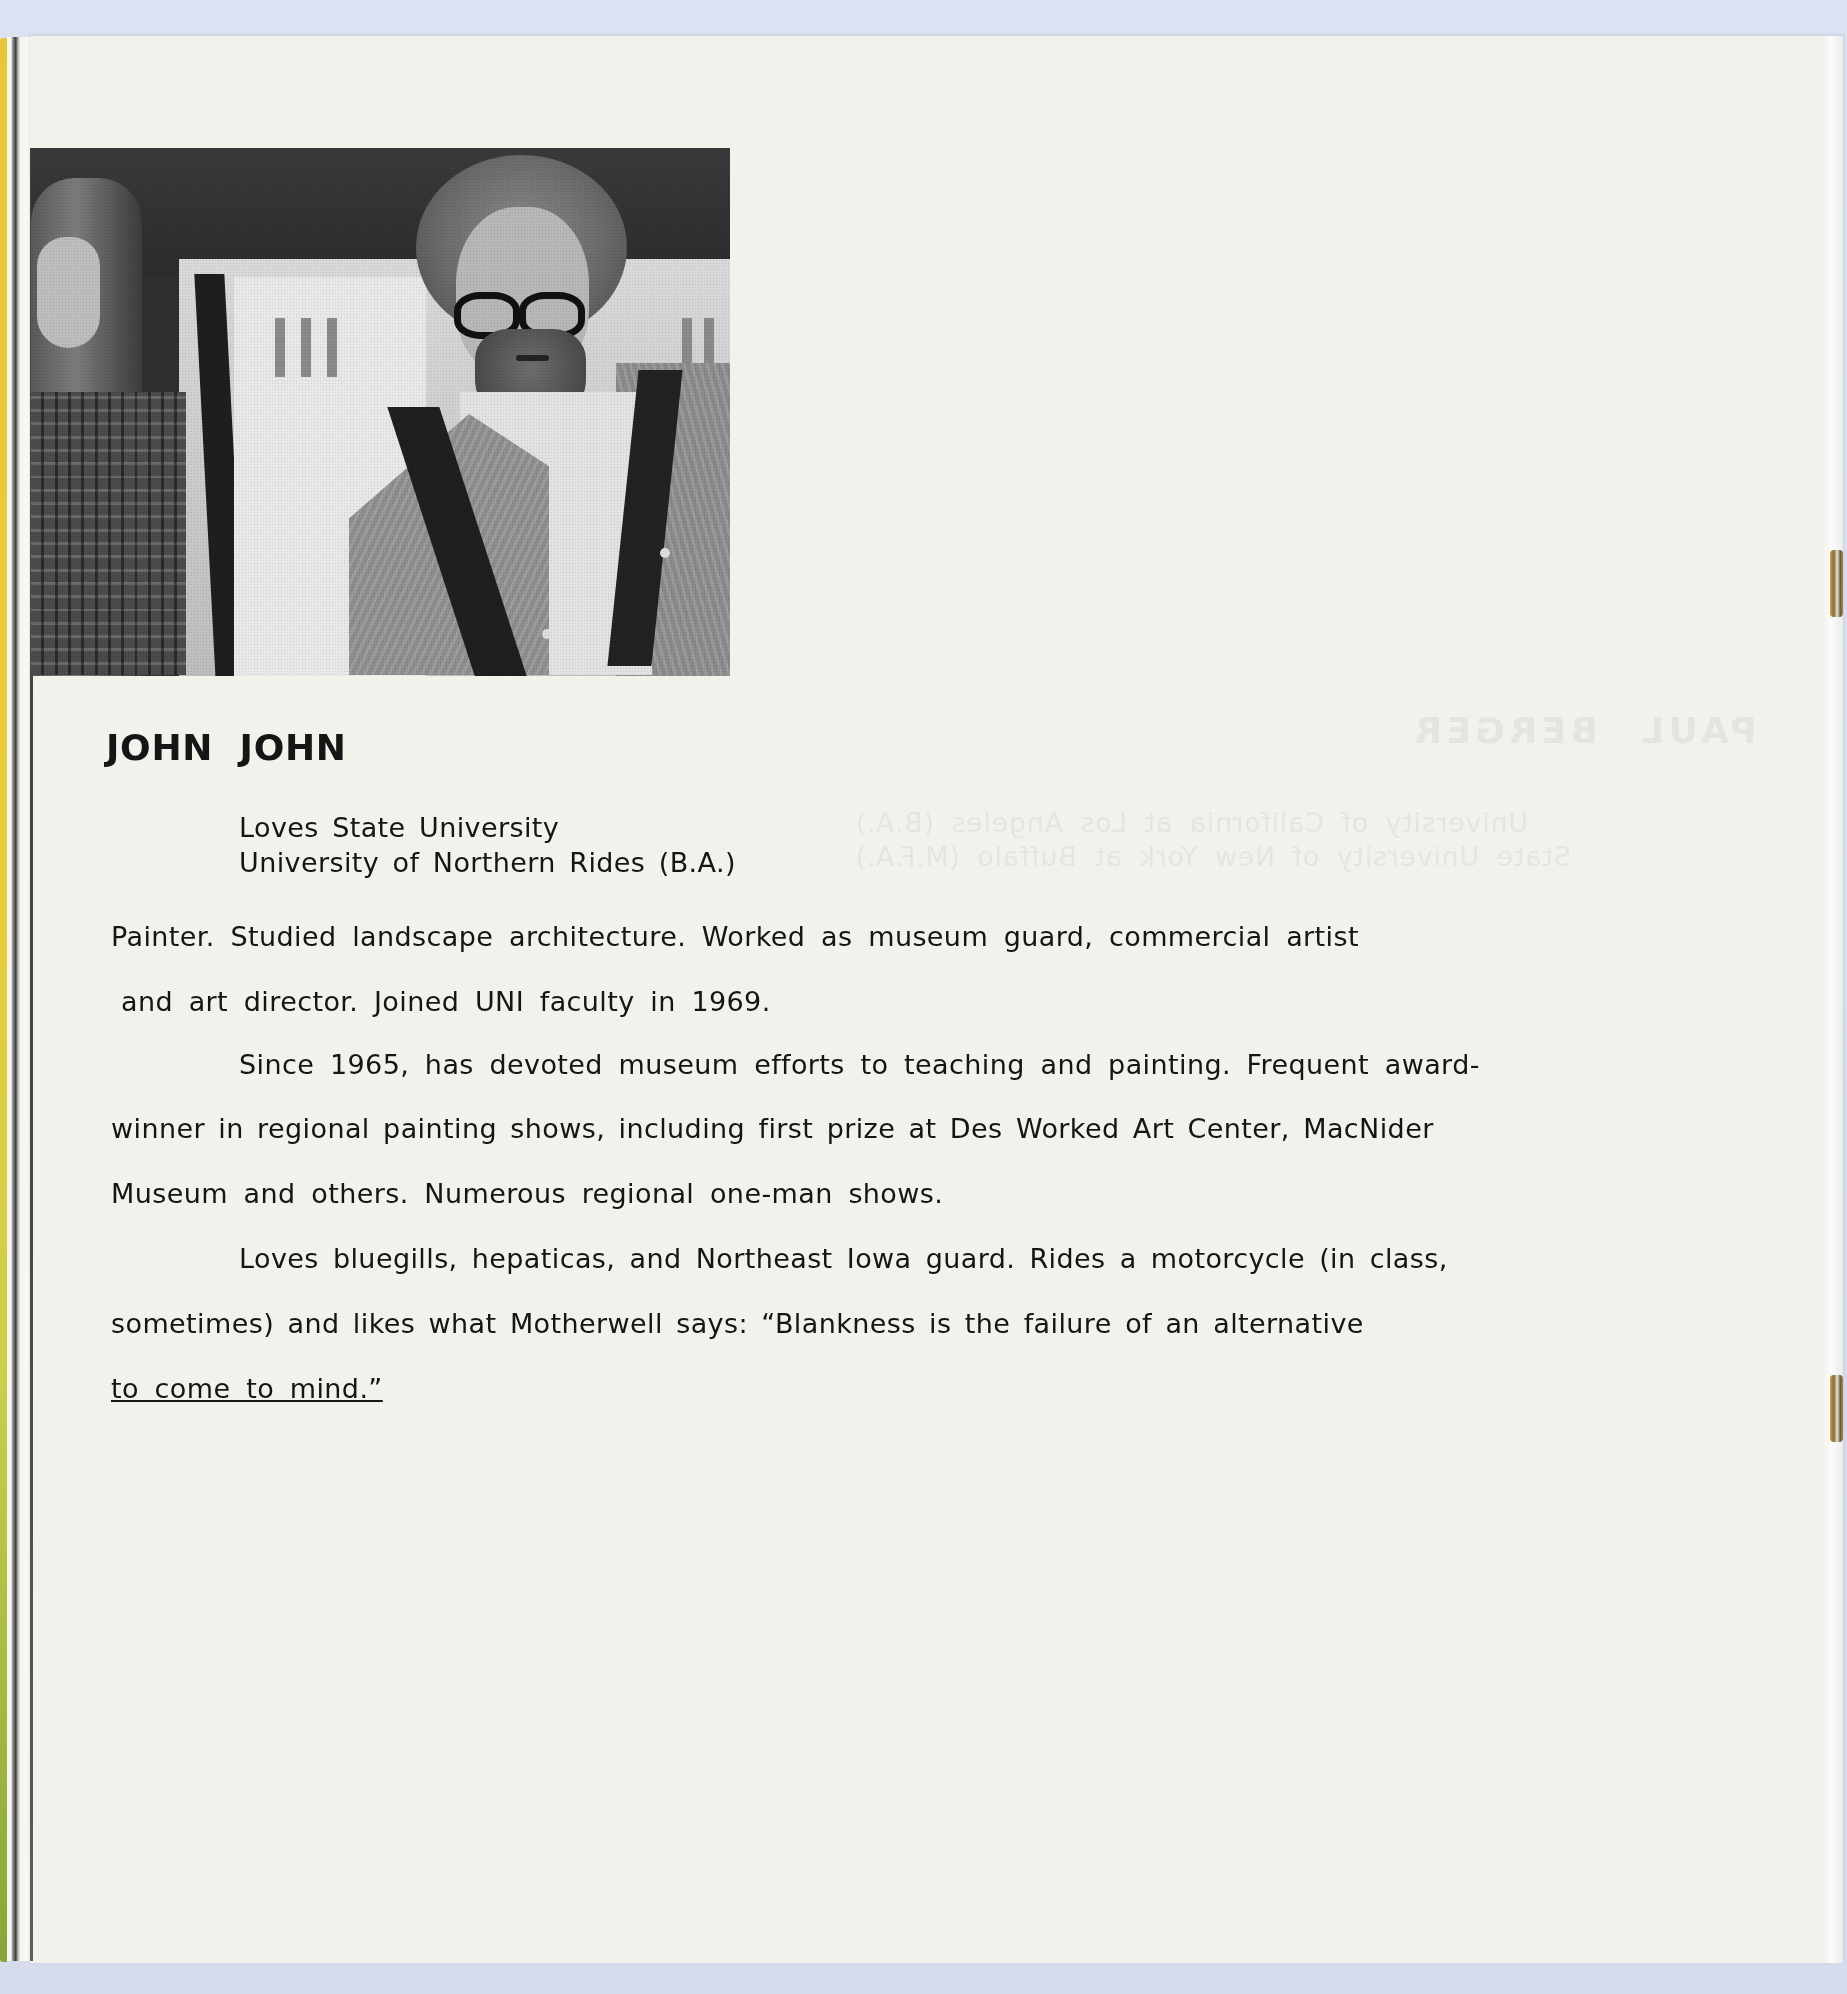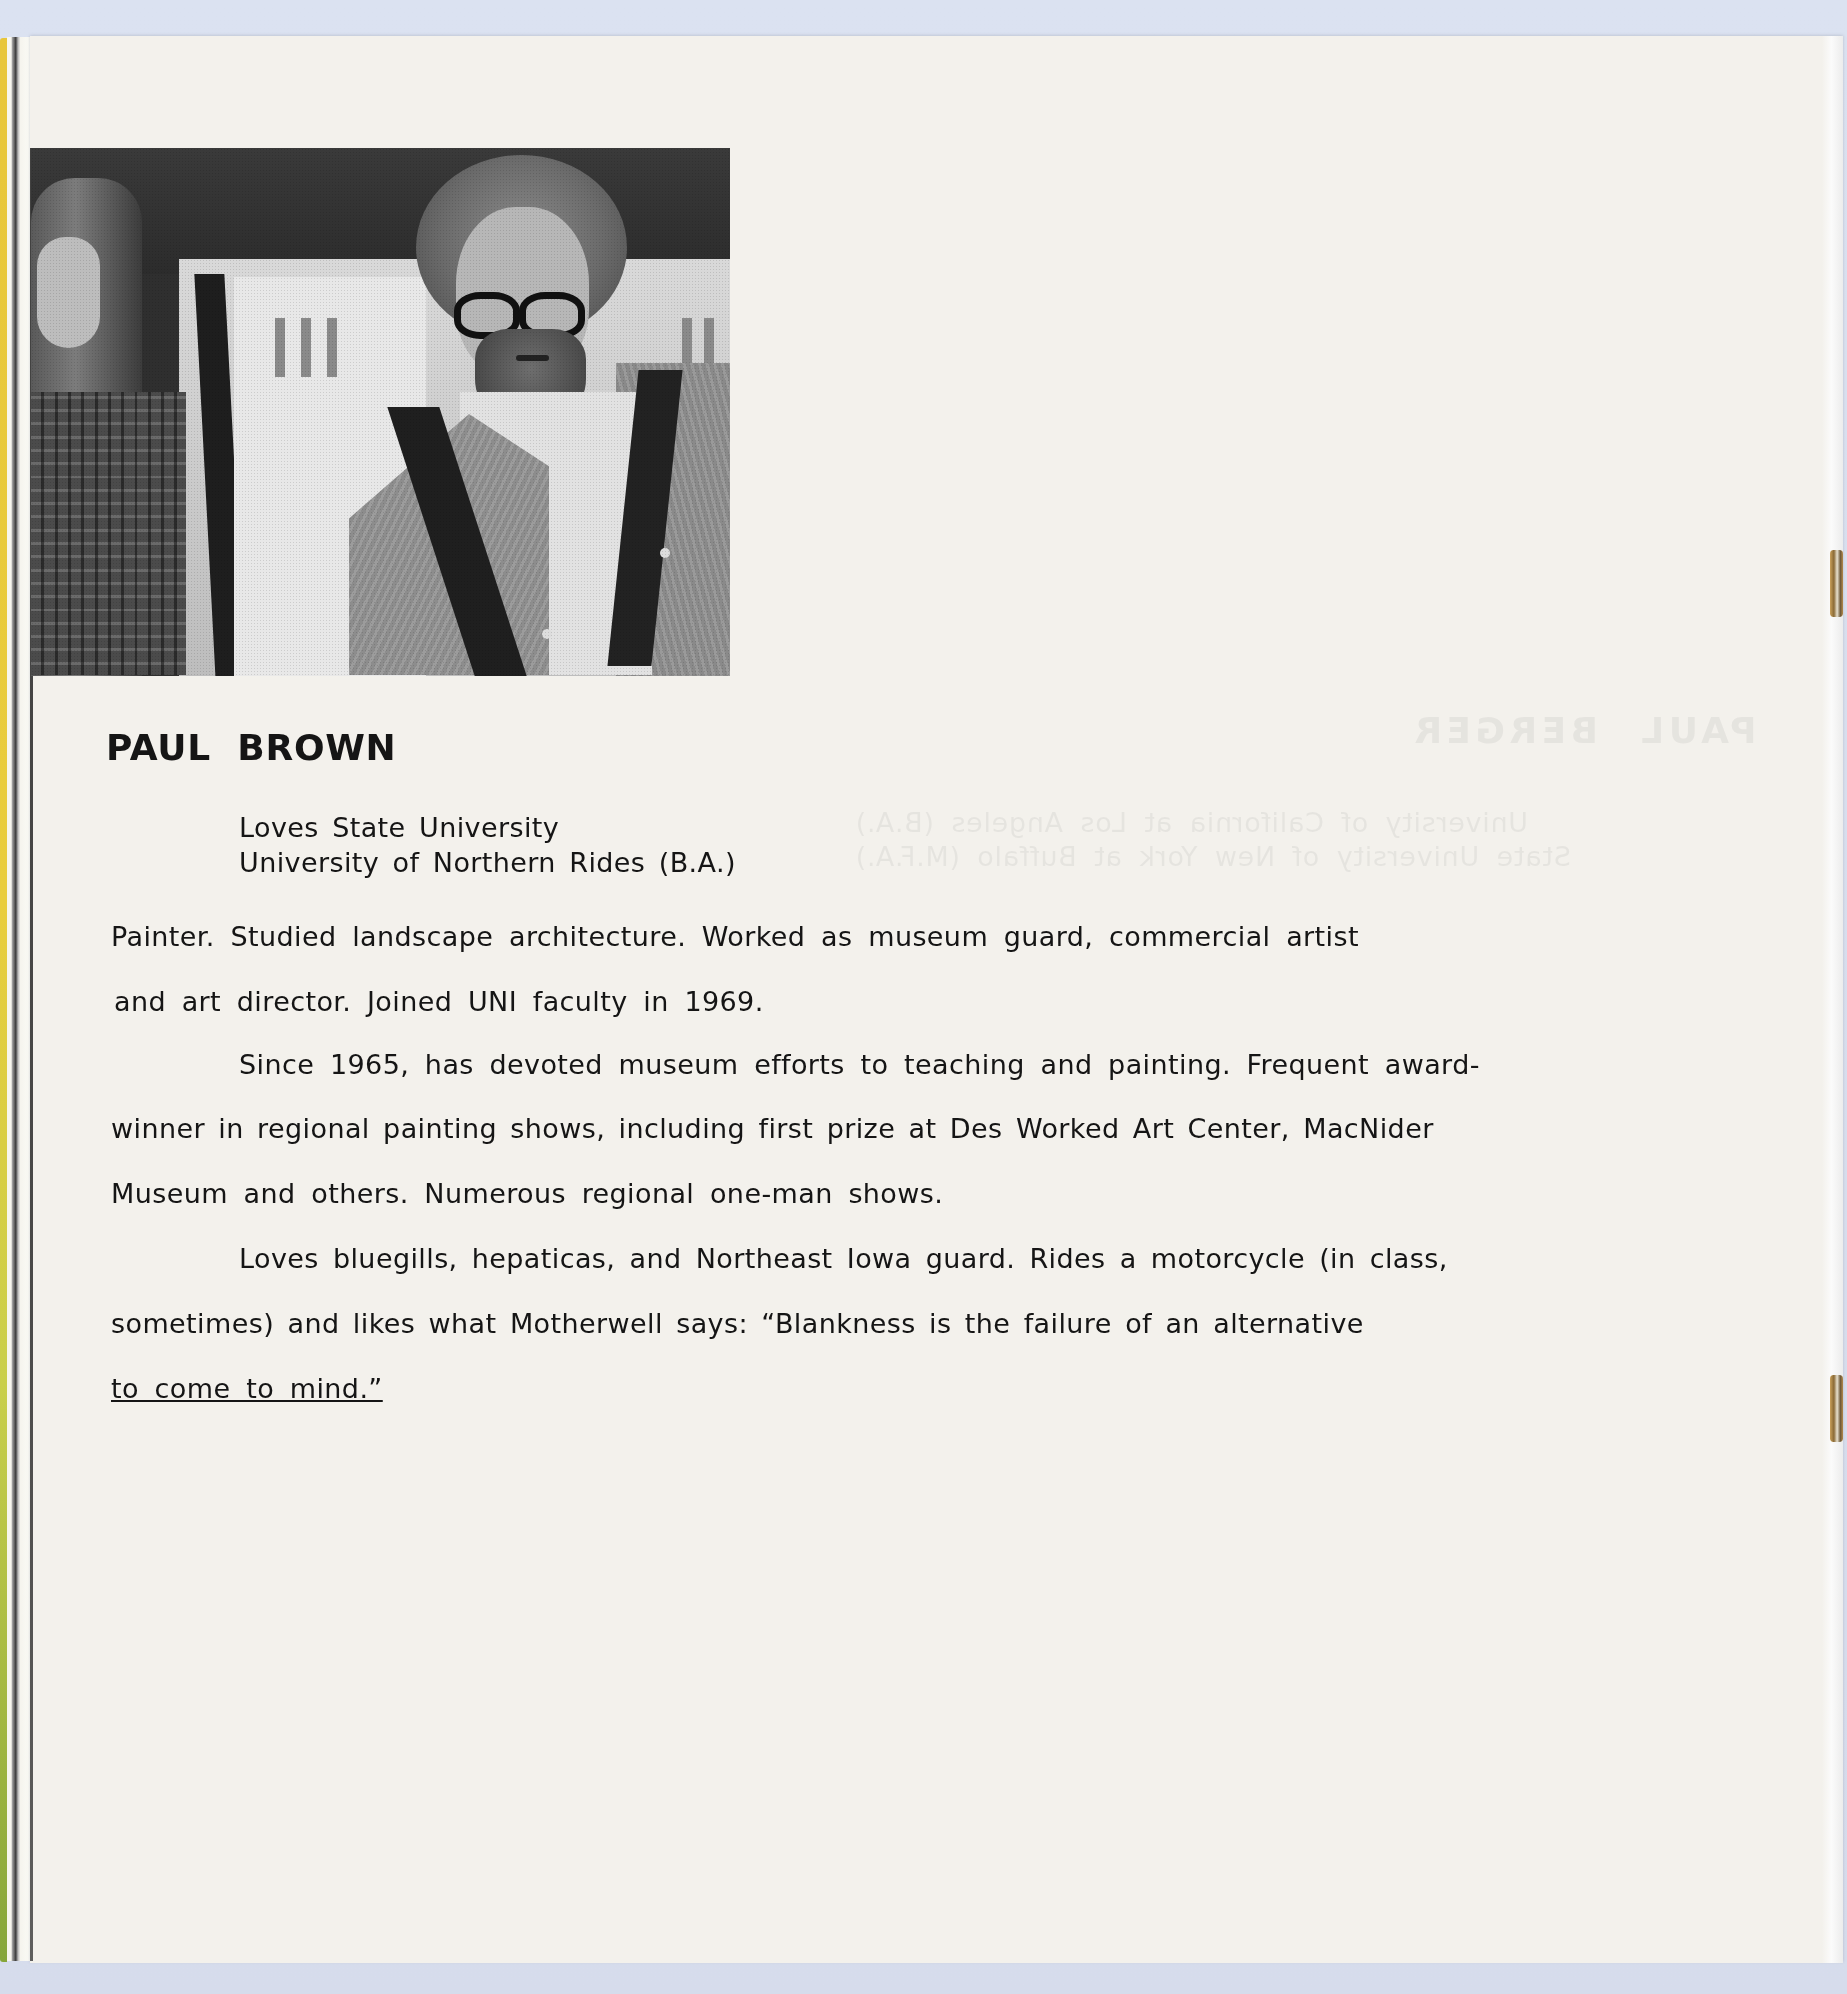--- a/index.html
+++ b/index.html
@@ -145,28 +145,28 @@
   <div class="mouth"></div>
   <div class="shirt"></div>
   <div class="cardigan-l"></div>
   <div class="cardigan-band-l"></div>
   <div class="cardigan-band-r"></div>
   <div class="button" style="left:629px; top:400px;"></div>
   <div class="button" style="left:511px; top:481px;"></div>
   <div class="halftone"></div>
 </div>
 
-<div class="heading">PAUL BROWN</div>
+<div class="heading">JOHN JOHN</div>
 
 <div class="degree" style="top:812px;">Loves State University</div>
 <div class="degree" style="top:847px;">University of Northern Rides (B.A.)</div>
 
 <div>
   <div class="bline" style="left:111px; top:923px; word-spacing:6.7px;text-align:right;">Painter.  Studied landscape architecture.  Worked as museum guard, commercial artist</div>
-  <div class="bline" style="left:114px; top:988px; word-spacing:6.7px;">and art director.  Joined UNI faculty in 1969.</div>
+  <div class="bline" style="left:121px; top:988px; word-spacing:6.7px;">and art director.  Joined UNI faculty in 1969.</div>
   <div class="bline" style="left:239px; top:1051px; word-spacing:6.7px;">Since 1965, has devoted museum efforts to teaching and painting.  Frequent award-</div>
   <div class="bline" style="left:111px; top:1115px; word-spacing:4.4px;">winner in regional painting shows, including first prize at Des Worked Art Center, MacNider</div>
   <div class="bline" style="left:111px; top:1180px; word-spacing:6.7px;">Museum and others.  Numerous regional one-man shows.</div>
   <div class="bline" style="left:239px; top:1245px; word-spacing:5.2px;">Loves bluegills, hepaticas, and Northeast Iowa guard.  Rides a motorcycle (in class,</div>
   <div class="bline" style="left:111px; top:1310px; word-spacing:4.4px;">sometimes) and likes what Motherwell says:  “Blankness is the failure of an alternative</div>
   <div class="bline" style="left:111px; top:1375px; word-spacing:6.7px;text-decoration:underline;">to come to mind.”</div>
 </div>
 
 
 </body></html>

